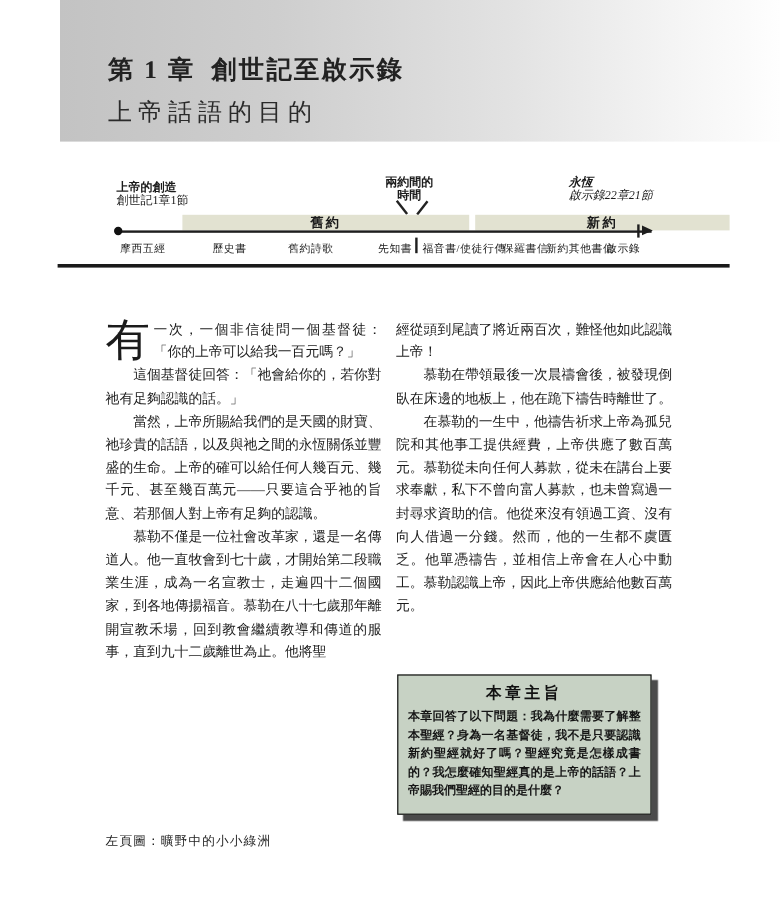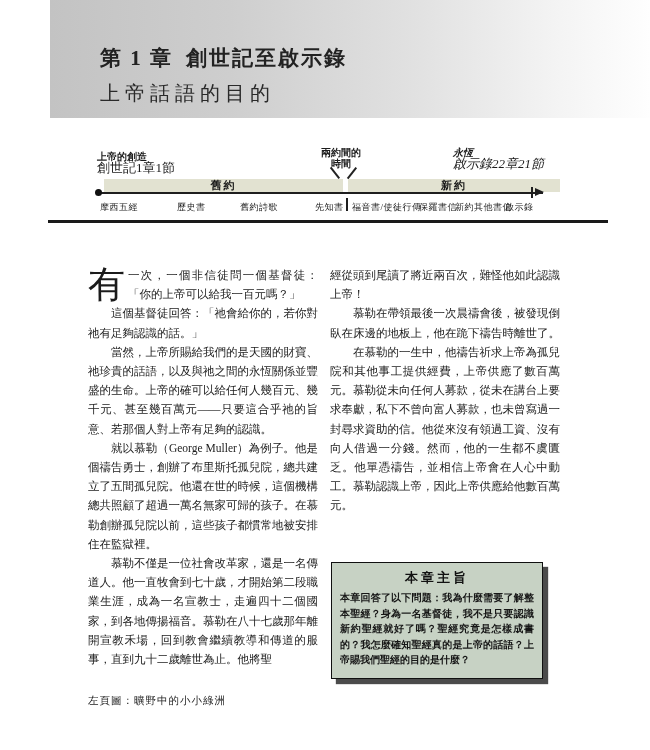--- a/index.html
+++ b/index.html
@@ -7,41 +7,41 @@
     position:relative; width:650px; height:750px; overflow:hidden;
     background:#ffffff; color:#1b1b1b;
     font-family:"Liberation Serif", serif;
   }
 
   
   .chapter-header {
     position:absolute; left:50px; top:0; width:600px; height:118px;
     background:linear-gradient(90deg,#c3c3c3 0%, #cecece 30%, #e2e2e2 62%, #f4f4f4 85%, #fefefe 100%);
   }
-  .chapter-header .inner { padding:44px 0 0 50px; }
+  .chapter-header .inner { padding:44px 0 0 40px; }
   .chapter-title { margin:0; font-size:21px; font-weight:bold; letter-spacing:2px; color:#222; }
   .chapter-title .title-text { margin-left:13px; }
   .chapter-subtitle { margin-top:8px; font-size:20px; letter-spacing:5px; color:#2a2a2a; }
 
   
   .timeline { position:absolute; left:0; top:0; width:650px; height:230px; }
   .tl-lab { font-size:10px; font-weight:600; line-height:11px; }
-  .tl-ref { font-size:13px; margin-top:2px; line-height:8px; }
+  .tl-ref { font-size:10px; margin-top:2px; line-height:8px; }
   .tl-start { position:absolute; left:97px; top:151px; }
   .tl-mid   { position:absolute; left:299px; top:147px; width:84px; text-align:center; }
   .tl-end   { position:absolute; right:106px; top:147px; text-align:left;font-style:italic; }
 
   .diag { position:absolute; width:1.5px; height:14px; background:#222; }
   .d1 { left:334px; top:166px; transform:rotate(-38deg); }
   .d2 { left:351px; top:166px; transform:rotate(38deg); }
 
   .bar {
     position:absolute; top:179px; height:13px; background:#e2e2d1;
     display:flex; align-items:center; justify-content:center;
-    font-size:11px; font-weight:bold; letter-spacing:2px;
+    font-size:11px; font-weight:bold; letter-spacing:2px;margin-left:48px;
   }
   .bar-ot { left:104px; width:239px; }
   .bar-nt { left:348px; width:212px; }
 
   .tl-line { position:absolute; left:99px; top:192px; width:444px; height:1.5px; background:#1e1e1e; }
   .tl-dot  { position:absolute; left:95px; top:189px; width:7px; height:7px; border-radius:50%; background:#111; }
   .tl-tick-end { position:absolute; left:531px; top:187px; width:1.5px; height:11px; background:#1e1e1e; }
   .tl-arrow {
     position:absolute; left:535px; top:188px; width:0; height:0;
     border-left:9px solid #1e1e1e; border-top:4.5px solid transparent; border-bottom:4.5px solid transparent;
@@ -134,21 +134,20 @@
     <span class="sec s7">新約其他書信</span>
     <span class="sec s8">啟示錄</span>
   </div>
 
   <div class="rule"></div>
 
   <div class="col col-left">
     <p class="para"><span class="dropcap">有</span><span>一次，一個非信徒問一個基督徒：「你的上帝可以給我一百元嗎？」</span></p>
     <p class="para indent">這個基督徒回答：「祂會給你的，若你對祂有足夠認識的話。」</p>
     <p class="para indent">當然，上帝所賜給我們的是天國的財寶、祂珍貴的話語，以及與祂之間的永恆關係並豐盛的生命。上帝的確可以給任何人幾百元、幾千元、甚至幾百萬元——只要這合乎祂的旨意、若那個人對上帝有足夠的認識。</p>
-    <p class="para indent">就以慕勒（George Muller）為例子。他是個禱告勇士，創辦了布里斯托孤兒院，總共建立了五間孤兒院。他還在世的時候，這個機構總共照顧了超過一萬名無家可歸的孩子。在慕勒創辦孤兒院以前，這些孩子都慣常地被安排住在監獄裡。</p>
     <p class="para indent">慕勒不僅是一位社會改革家，還是一名傳道人。他一直牧會到七十歲，才開始第二段職業生涯，成為一名宣教士，走遍四十二個國家，到各地傳揚福音。慕勒在八十七歲那年離開宣教禾場，回到教會繼續教導和傳道的服事，直到九十二歲離世為止。他將聖</p>
   </div>
 
   <div class="col col-right">
     <p class="para">經從頭到尾讀了將近兩百次，難怪他如此認識上帝！</p>
     <p class="para indent">慕勒在帶領最後一次晨禱會後，被發現倒臥在床邊的地板上，他在跪下禱告時離世了。</p>
     <p class="para indent">在慕勒的一生中，他禱告祈求上帝為孤兒院和其他事工提供經費，上帝供應了數百萬元。慕勒從未向任何人募款，從未在講台上要求奉獻，私下不曾向富人募款，也未曾寫過一封尋求資助的信。他從來沒有領過工資、沒有向人借過一分錢。然而，他的一生都不虞匱乏。他單憑禱告，並相信上帝會在人心中動工。慕勒認識上帝，因此上帝供應給他數百萬元。</p>
   </div>
 
   <div class="theme-box">

